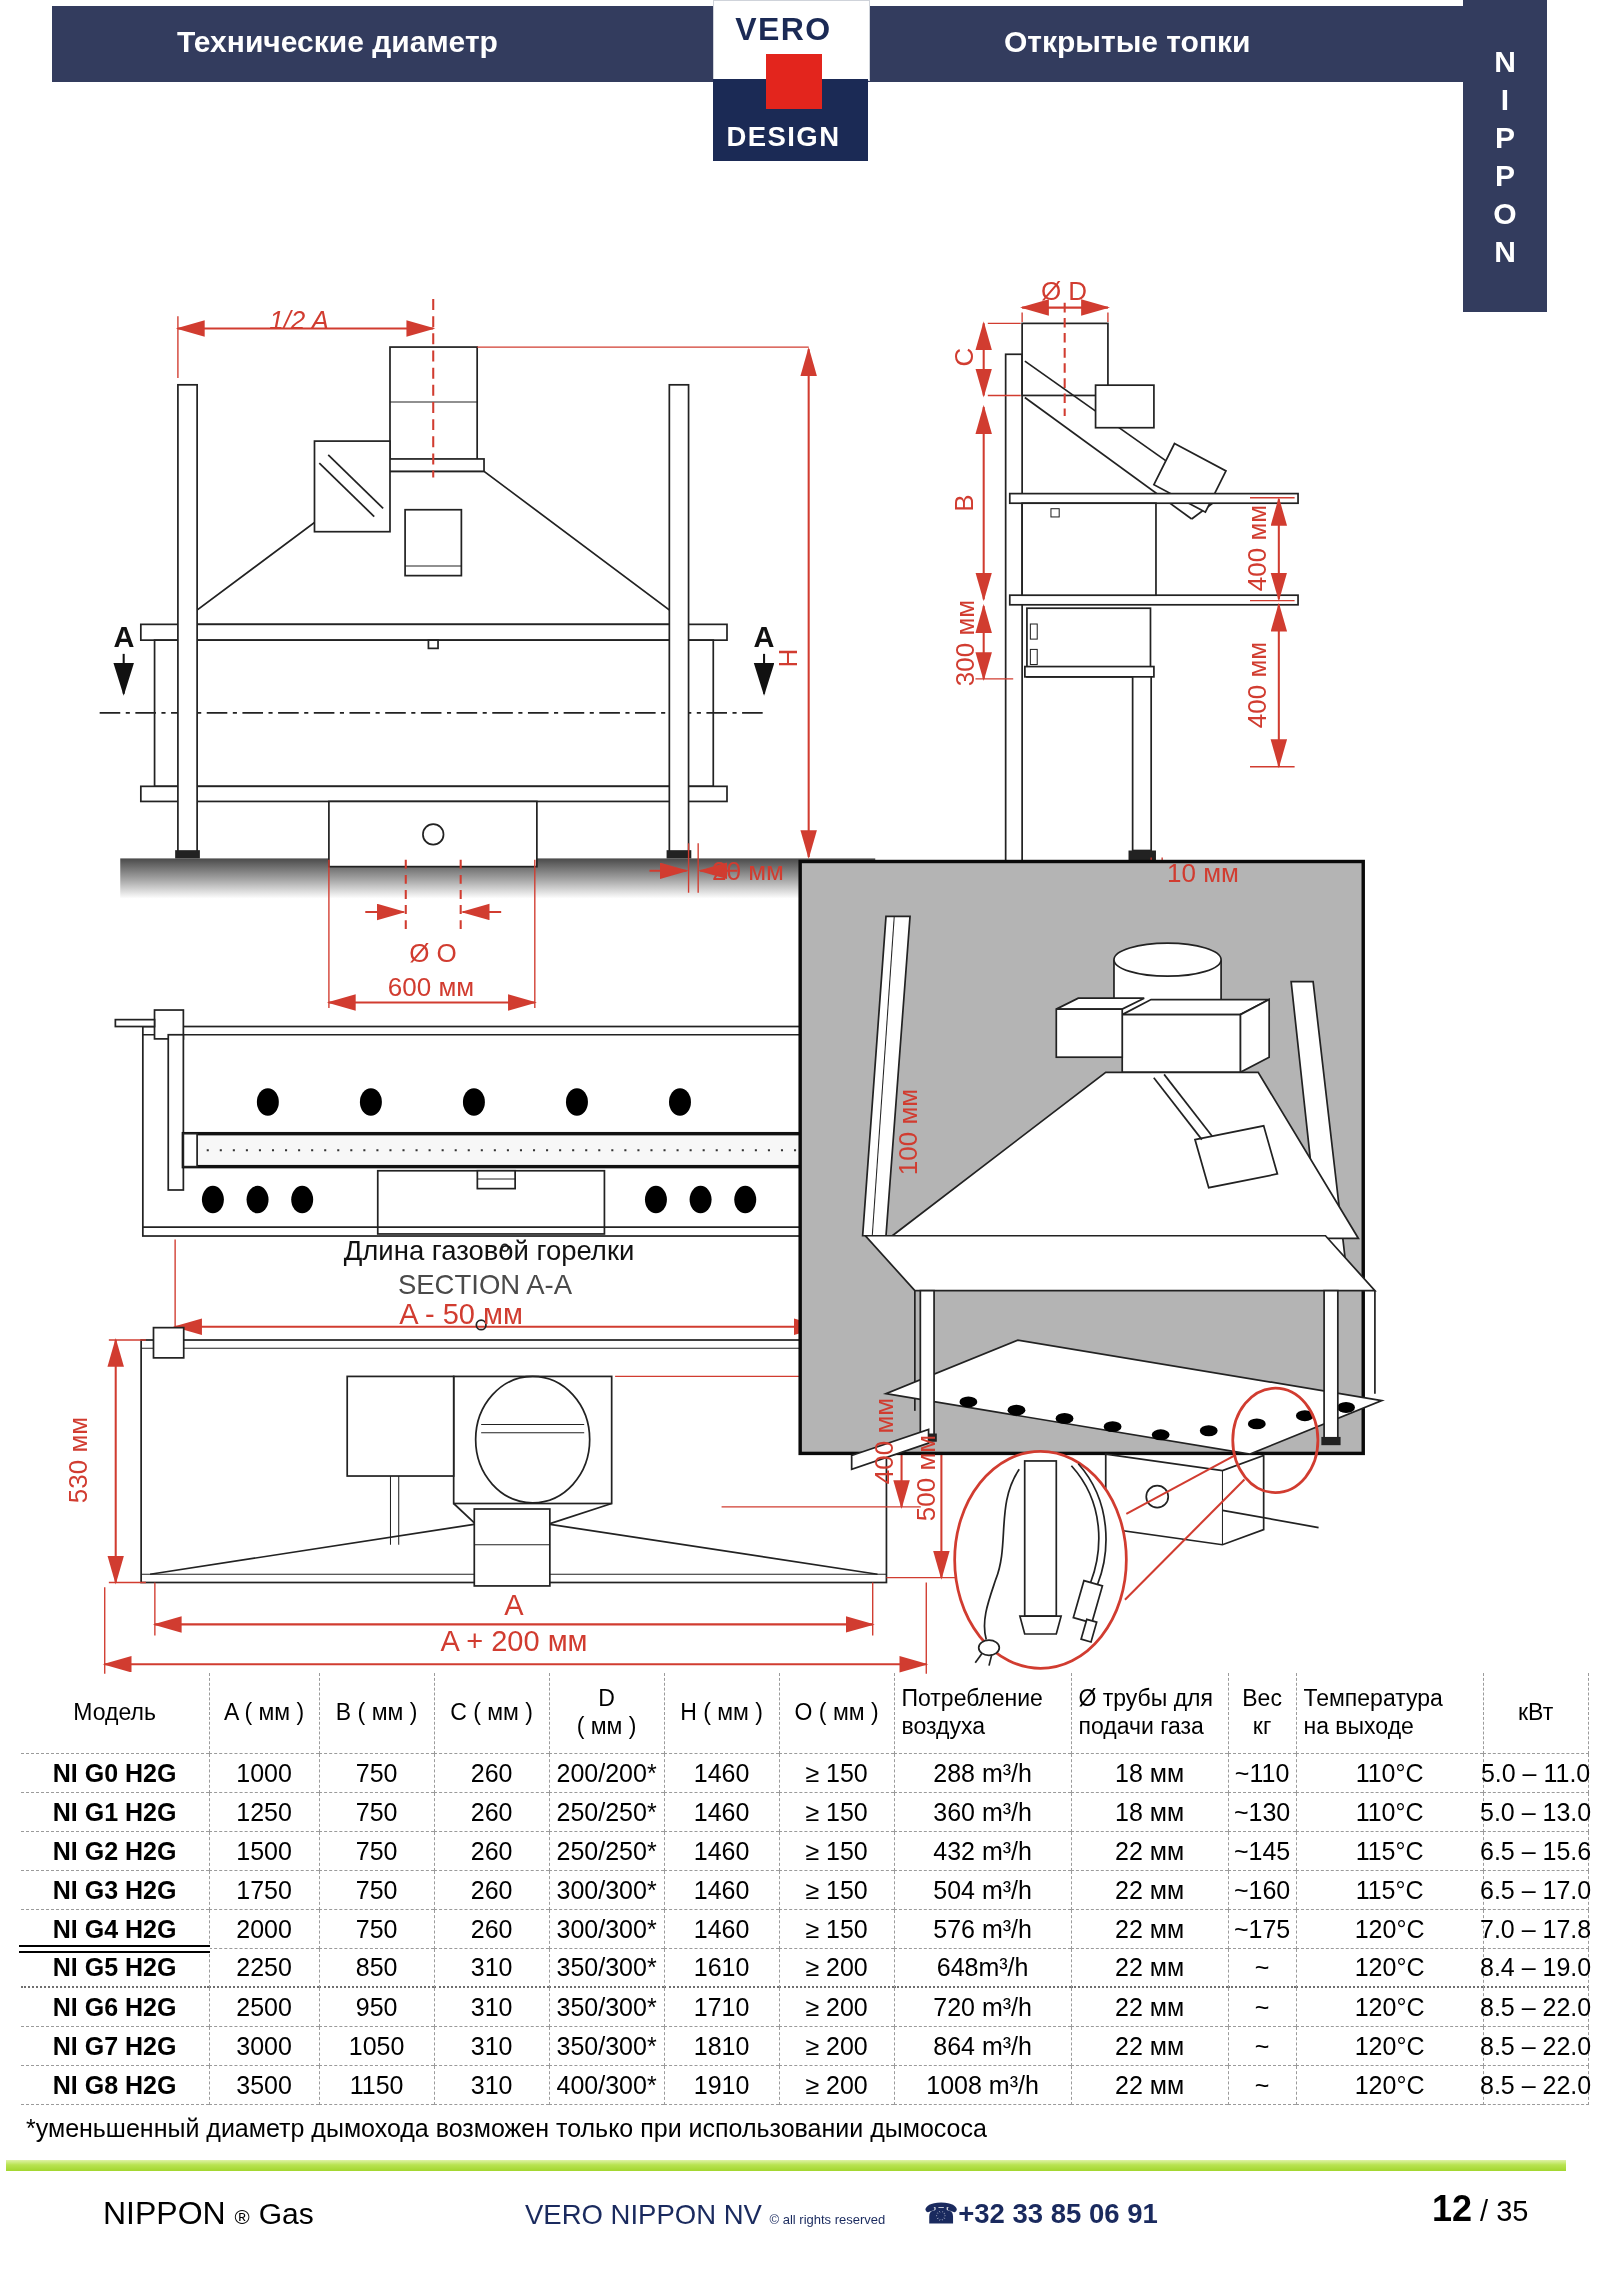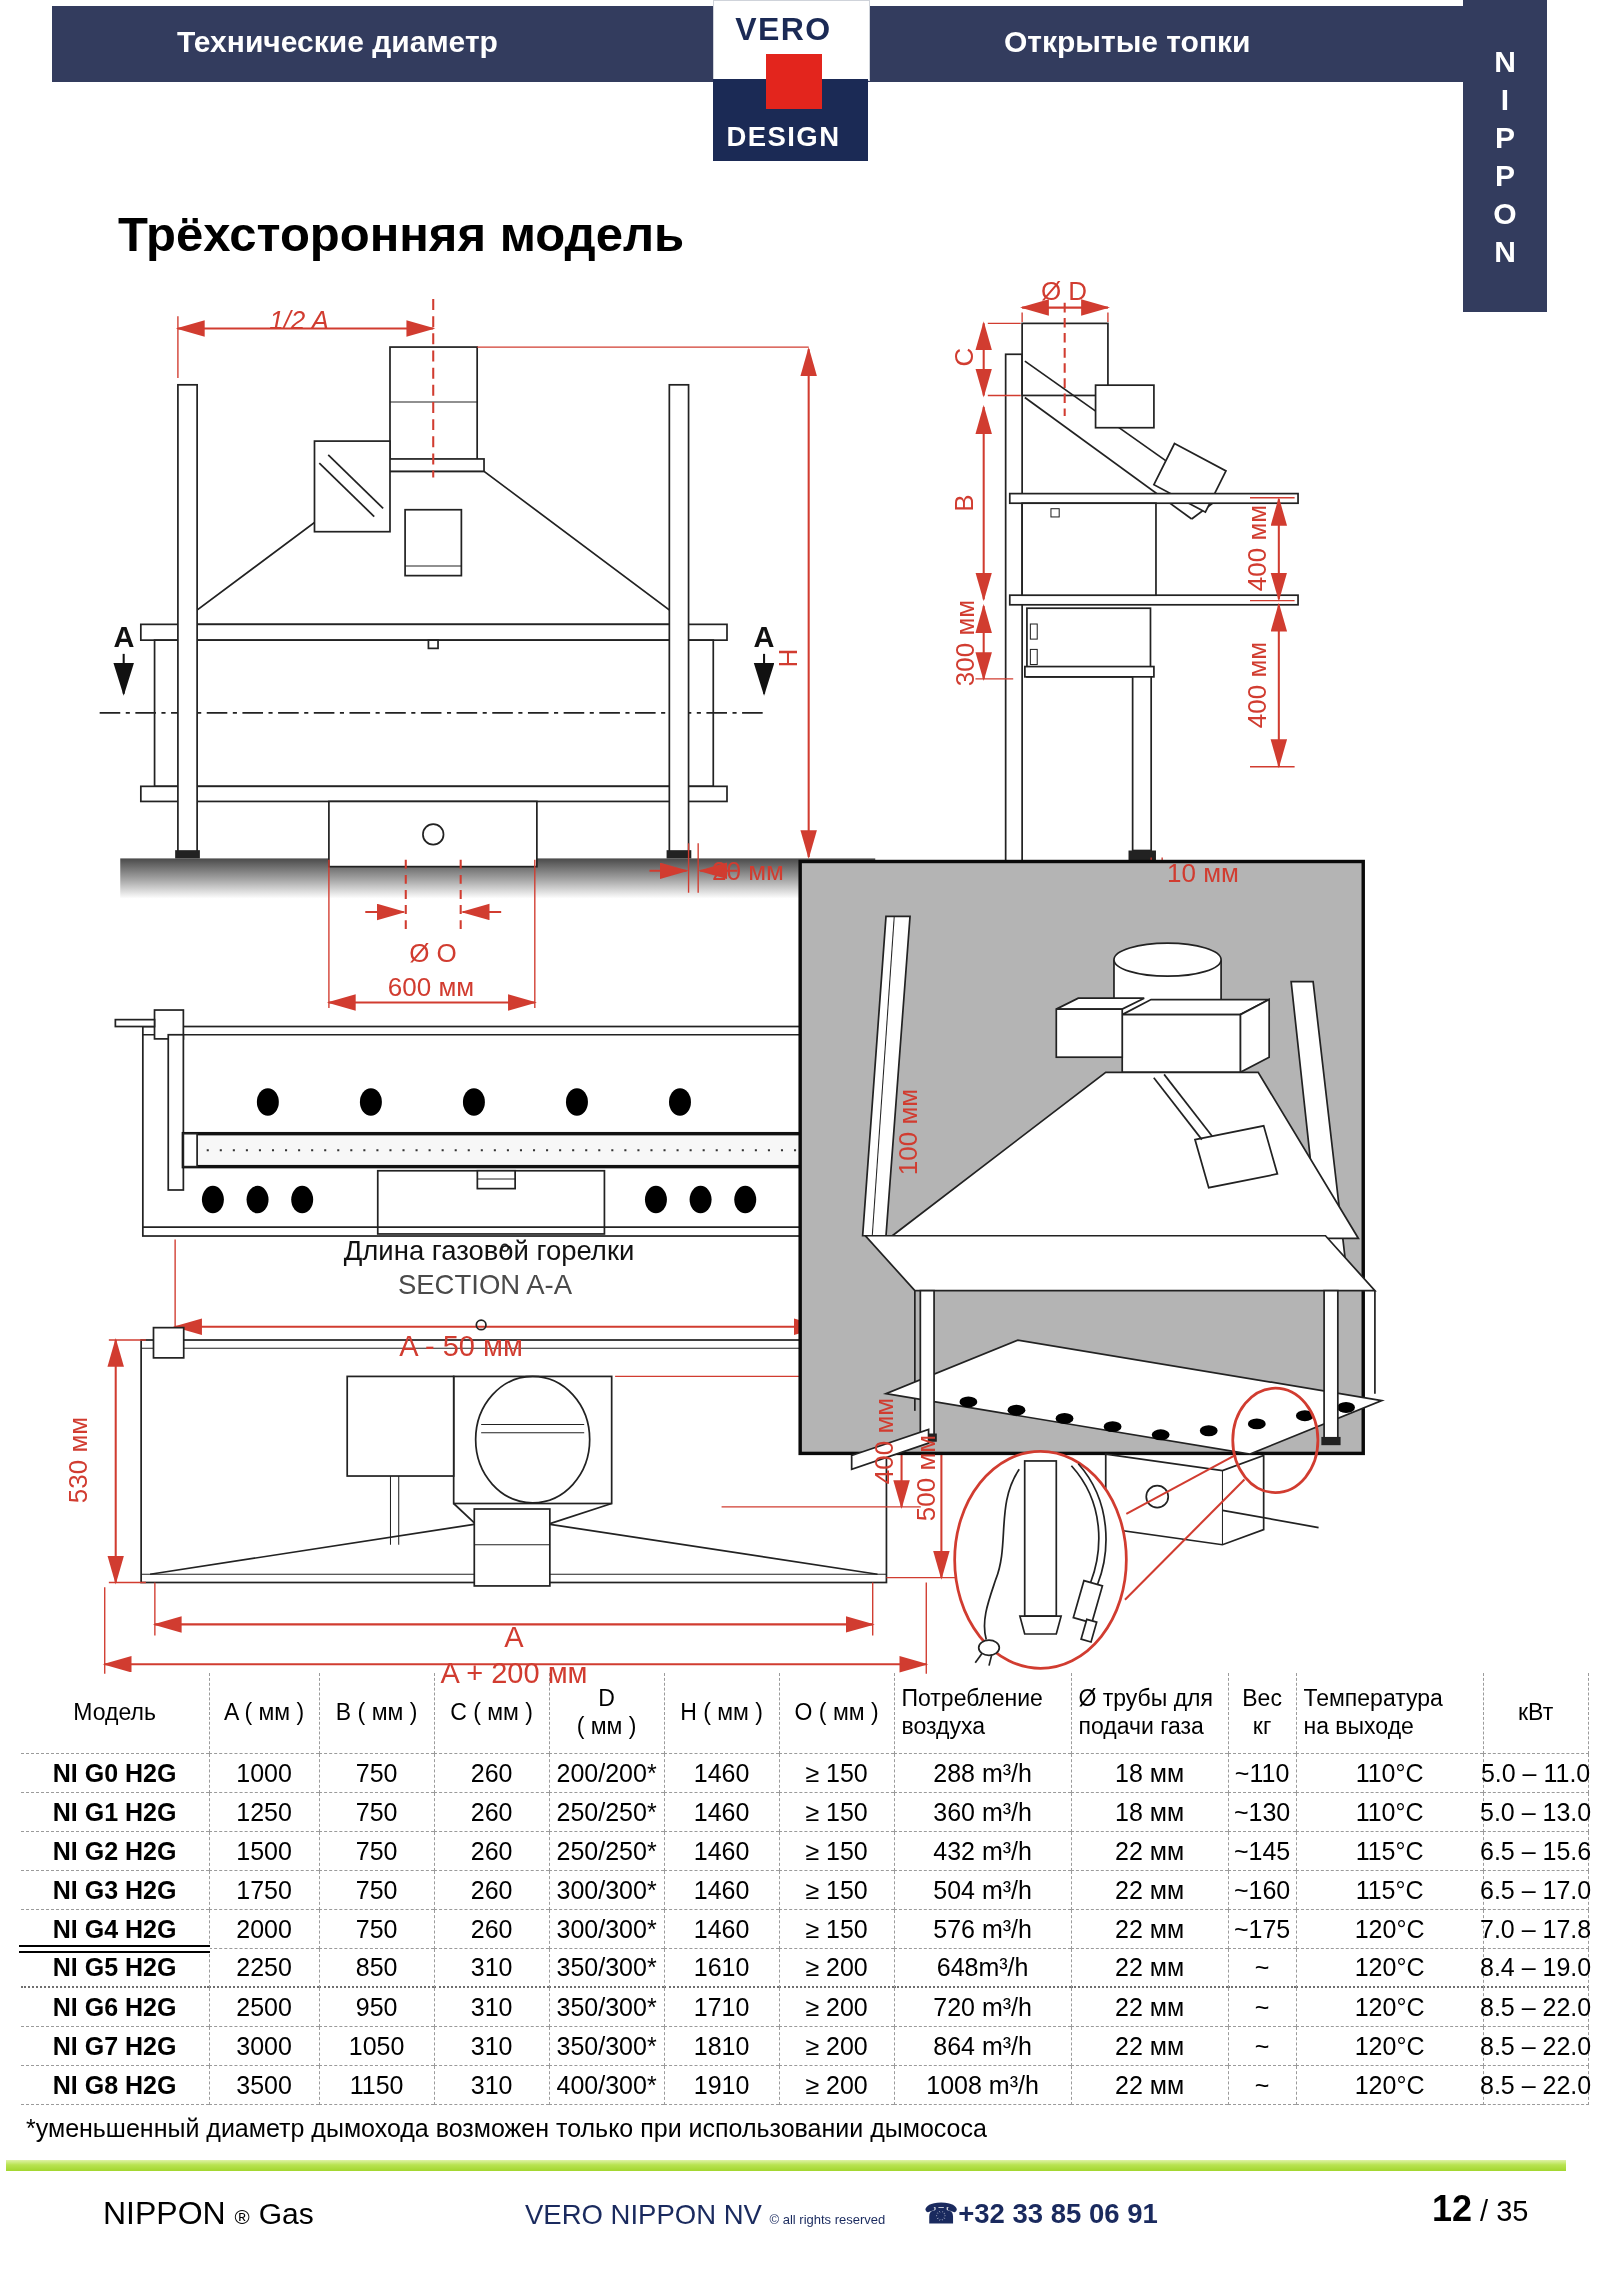--- a/index.html
+++ b/index.html
@@ -12,21 +12,21 @@
   #logo-navy{position:absolute;left:713px;top:79px;width:155px;height:82px;background:#1b2a55;z-index:3;}
   #logo-red{position:absolute;left:766px;top:54px;width:56px;height:55px;background:#e3251d;z-index:4;}
   .logotext{position:absolute;left:0;width:141px;text-align:center;font-weight:bold;letter-spacing:1.4px;}
   #nippon-tab{position:absolute;left:1463px;top:0;width:84px;height:312px;background:#333c5e;z-index:2;}
   .niplet{display:block;text-align:center;color:#fff;font-weight:bold;font-size:30px;line-height:38px;}
   
   #pagetitle{position:absolute;left:118px;top:209px;font-size:49px;font-weight:bold;line-height:1.05;}
   
   .dim{position:absolute;color:#d13c30;font-size:26px;white-space:nowrap;
        transform:translate(-50%,-50%);z-index:6;}
-  .dim.big{font-size:29px;margin-top:32px;}
+  .dim.big{font-size:29px;}
   .dim.rot{transform:translate(-50%,-50%) rotate(-90deg);}
   .dimb{position:absolute;color:#111;font-size:29px;font-weight:bold;white-space:nowrap;transform:translate(-50%,-50%);z-index:6;}
   .note{position:absolute;color:#111;font-size:27.5px;white-space:nowrap;transform:translate(-50%,-50%);z-index:6;}
   .note.gray{color:#4a4a4a;}
   svg{position:absolute;overflow:visible;}
   
   #spec-table{position:absolute;left:20.6px;top:1673px;width:1568px;
       display:grid;grid-template-columns:188px 110px 115px 115px 115px 115px 115px 177px 157px 68px 187px 106px;}
   .th{font-size:23px;white-space:pre-line;display:flex;align-items:center;justify-content:center;text-align:center;
       height:81px;border-bottom:1.4px dashed #9b9b9b;box-sizing:border-box;line-height:1.2;}
@@ -81,21 +81,20 @@
     <div style="padding-top:43px;">
       <span class="niplet">N</span>
       <span class="niplet">I</span>
       <span class="niplet">P</span>
       <span class="niplet">P</span>
       <span class="niplet">O</span>
       <span class="niplet">N</span>
     </div>
   </div>
 
-  <h1 id="pagetitle" style="margin:0;">Трёхсторонняя модель</h1>
 
   <svg style="left:55px;top:275px;" width="810" height="755" viewBox="0 0 1180 1100">
     <defs>
       <marker id="arf" markerWidth="15" markerHeight="10" refX="13" refY="4" orient="auto-start-reverse">
         <path d="M0,0 L14,4 L0,8 z" fill="#d13c30"></path>
         </marker>
       <marker id="abf" markerWidth="18" markerHeight="12" refX="15" refY="5" orient="auto-start-reverse">
         <path d="M0,0 L16,5 L0,10 z" fill="#111"></path>
         </marker>
       <linearGradient id="gg" x1="0" y1="0" x2="0" y2="1">

